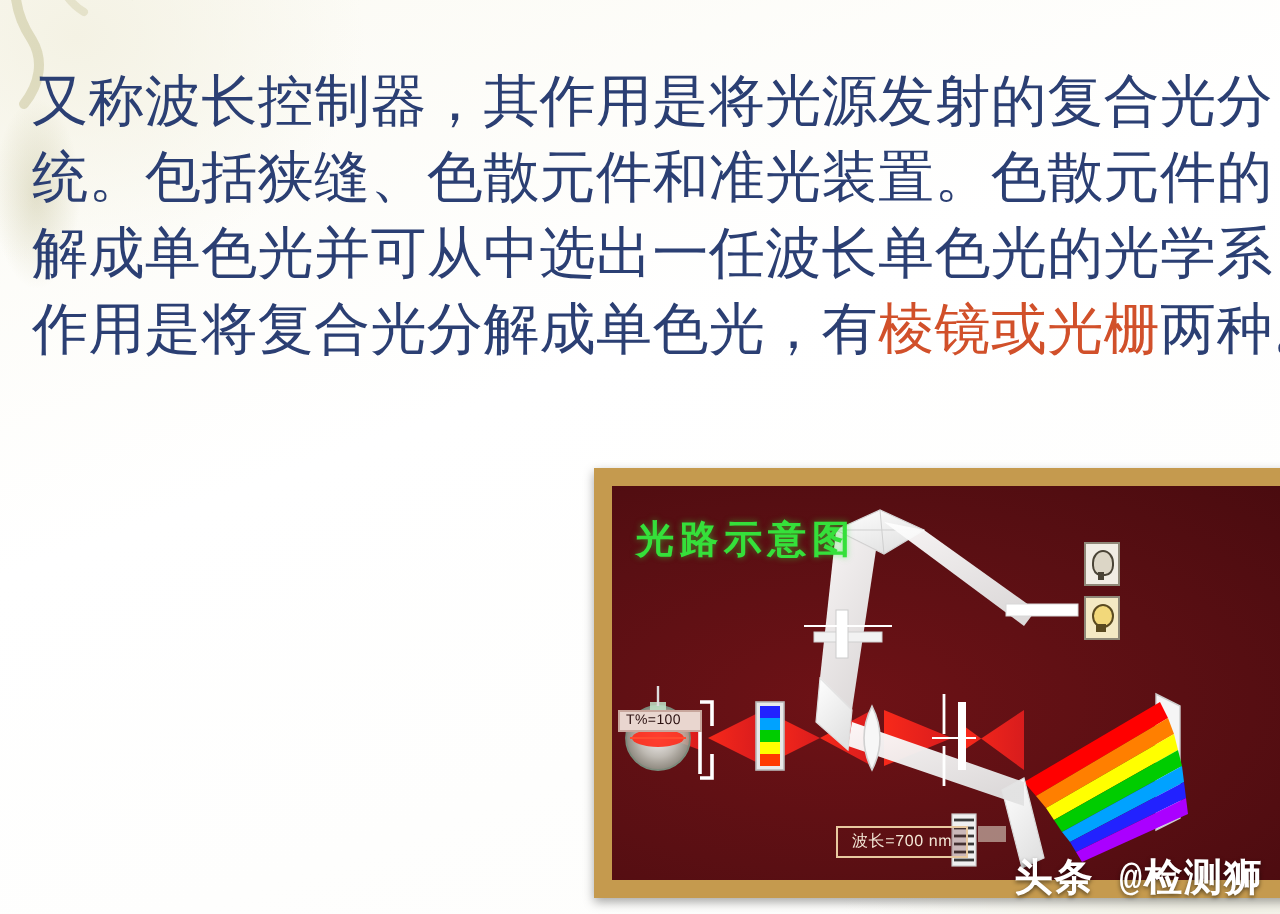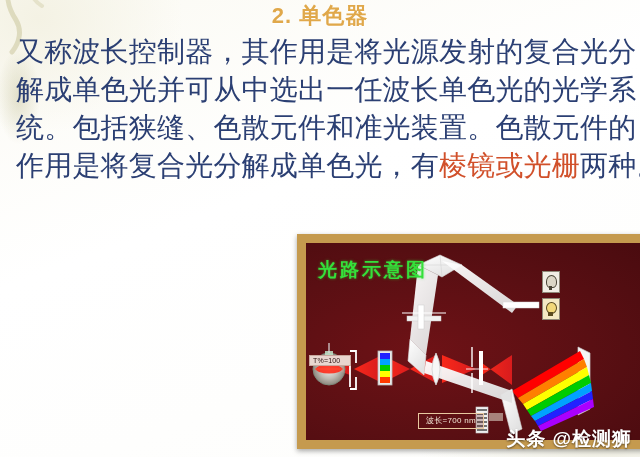--- a/index.html
+++ b/index.html
@@ -162,21 +162,21 @@
     letter-spacing: .2px;
     border: 1px solid #c8a79d;
     white-space: nowrap;
   }
 
   
   #watermark {
     position: absolute;
     right: 8px;
     bottom: 5px;
-    font-family: Liberation Sans, sans-serif;
+    font-family: Liberation Mono, monospace;
     font-weight: 700;
     font-size: 19px;
     color: #ffffff;
     letter-spacing: 1px;
     text-shadow: 0 1px 2px rgba(0,0,0,.55);
     z-index: 40;
     white-space: nowrap;
   }
 </style>
 </head>
@@ -194,26 +194,25 @@
       </g>
       <g fill="#9b9a55" fill-opacity="0.30">
         <ellipse cx="34" cy="12" rx="14" ry="9"></ellipse>
         <ellipse cx="58" cy="8" rx="11" ry="7"></ellipse>
         <ellipse cx="82" cy="10" rx="9" ry="6"></ellipse>
       </g>
     </svg>
   </div>
   <div class="decor-blur-left"></div>
 
-  <div id="title">2. 单色器</div>
 
   <div id="body-text">
     <span class="line">又称波长控制器，其作用是将光源发射的复合光分</span>
+    <span class="line">统。包括狭缝、色散元件和准光装置。色散元件的</span>
     <span class="line">解成单色光并可从中选出一任波长单色光的光学系</span>
-    <span class="line">统。包括狭缝、色散元件和准光装置。色散元件的</span>
     <span class="line"><span>作用是将复合光分解成单色光，有</span><span class="hl-red">棱镜或光栅</span><span>两种。</span></span>
   </div>
 
   <div id="diagram-frame">
     <div id="diagram-canvas">
 
       <svg width="310" height="197" viewBox="0 0 310 197" xmlns="http://www.w3.org/2000/svg" aria-hidden="true">
         <defs>
           <linearGradient id="beamFade" x1="0" y1="0" x2="1" y2="0">
             <stop offset="0%" stop-color="#ff2a1a" stop-opacity="0.95"></stop>

